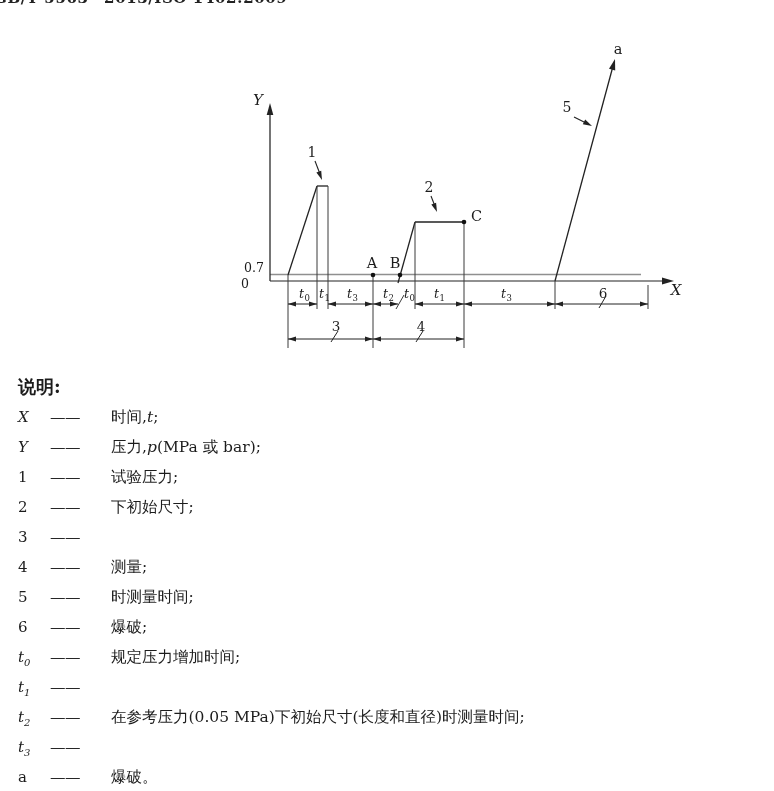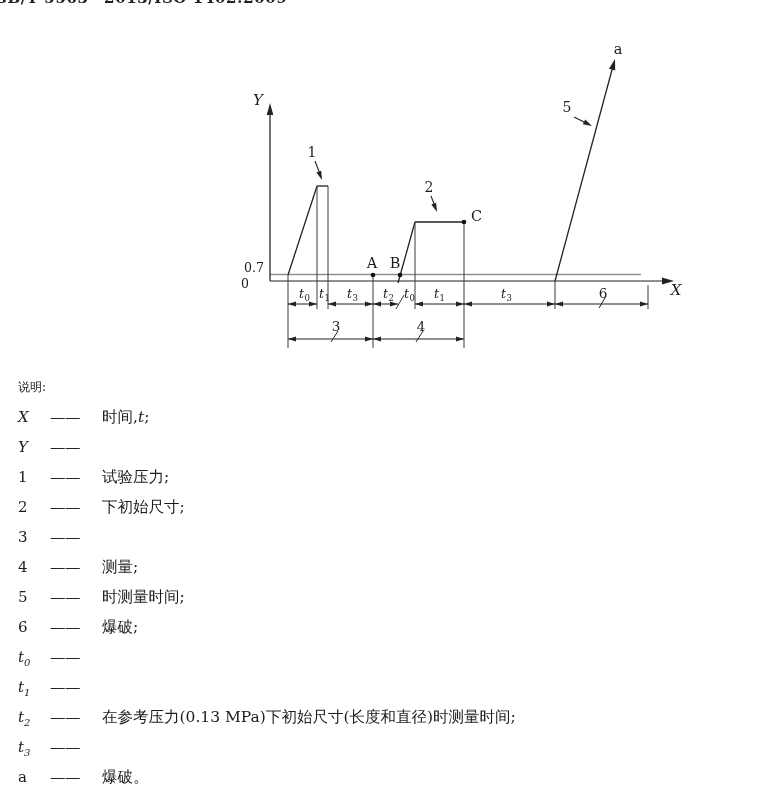--- a/index.html
+++ b/index.html
@@ -18,27 +18,27 @@
   svg text{fill:#1c1c1c;}
   .ax-lbl{font-size:15px;font-style:italic;}
   .num-lbl{font-size:14px;}
   .pt-lbl{font-size:14.5px;}
   .tick-lbl{font-size:12.5px;}
   .t-main{font-size:12.5px;font-style:italic;}
   .t-sub{font-size:8.5px;}
   .dim-num{font-size:13.5px;}
   
   .legend{position:absolute;left:18px;top:372px;width:740px;}
-  .lg-head{height:30px;line-height:30px;font-size:12px;}
+  .lg-head{height:30px;line-height:30px;font-size:18px;font-weight:bold;}
   .lg-row{display:flex;align-items:baseline;height:30px;line-height:30px;font-size:15.5px;}
   .lg-sym{flex:0 0 32px;font-size:15px;}
   .it{font-style:italic;}
   .s-sub{font-size:10px;}
   .lg-dash{flex:0 0 52px;letter-spacing:-0.5px;white-space:nowrap;overflow:hidden;}
-  .lg-text{white-space:nowrap;}
+  .lg-text{white-space:nowrap;margin-left:9px;}
 </style>
 </head>
 <body>
 
 <div class="hdr-clip">
   <div class="page-header">GB/T 5563—2013/ISO 1402:2009</div>
 </div>
 
 <svg class="diagram" viewBox="0 0 774 368" width="774" height="368">
 
@@ -158,20 +158,21 @@
   <div class="lg-head">说明:</div>
 
   <div class="lg-row">
     <span class="lg-sym it"><span>X</span><sub class="s-sub"></sub></span>
     <span class="lg-dash">——</span>
     <span class="lg-text"><span>时间,</span><span class="it">t</span><span>;</span></span>
   </div>
   <div class="lg-row">
     <span class="lg-sym it"><span>Y</span><sub class="s-sub"></sub></span>
     <span class="lg-dash">——</span>
+    <span class="lg-text"><span>压力,</span><span class="it">p</span><span>(MPa 或 bar);</span></span>
   </div>
   <div class="lg-row">
     <span class="lg-sym"><span>1</span><sub class="s-sub"></sub></span>
     <span class="lg-dash">——</span>
     <span class="lg-text"><span>试验压力;</span><span class="it"></span><span></span></span>
   </div>
   <div class="lg-row">
     <span class="lg-sym"><span>2</span><sub class="s-sub"></sub></span>
     <span class="lg-dash">——</span>
     <span class="lg-text"><span>下初始尺寸;</span><span class="it"></span><span></span></span>
@@ -191,29 +192,30 @@
     <span class="lg-text"><span>时测量时间;</span><span class="it"></span><span></span></span>
   </div>
   <div class="lg-row">
     <span class="lg-sym"><span>6</span><sub class="s-sub"></sub></span>
     <span class="lg-dash">——</span>
     <span class="lg-text"><span>爆破;</span><span class="it"></span><span></span></span>
   </div>
   <div class="lg-row">
     <span class="lg-sym it"><span>t</span><sub class="s-sub">0</sub></span>
     <span class="lg-dash">——</span>
+    <span class="lg-text"><span>规定压力增加时间;</span><span class="it"></span><span></span></span>
   </div>
   <div class="lg-row">
     <span class="lg-sym it"><span>t</span><sub class="s-sub">1</sub></span>
     <span class="lg-dash">——</span>
   </div>
   <div class="lg-row">
     <span class="lg-sym it"><span>t</span><sub class="s-sub">2</sub></span>
     <span class="lg-dash">——</span>
-    <span class="lg-text"><span>在参考压力(0.13 MPa)下初始尺寸(长度和直径)时测量时间;</span><span class="it"></span><span></span></span>
+    <span class="lg-text"><span>在参考压力(0.05 MPa)下初始尺寸(长度和直径)时测量时间;</span><span class="it"></span><span></span></span>
   </div>
   <div class="lg-row">
     <span class="lg-sym it"><span>t</span><sub class="s-sub">3</sub></span>
     <span class="lg-dash">——</span>
   </div>
   <div class="lg-row">
     <span class="lg-sym"><span>a</span><sub class="s-sub"></sub></span>
     <span class="lg-dash">——</span>
     <span class="lg-text"><span>爆破。</span><span class="it"></span><span></span></span>
   </div>

